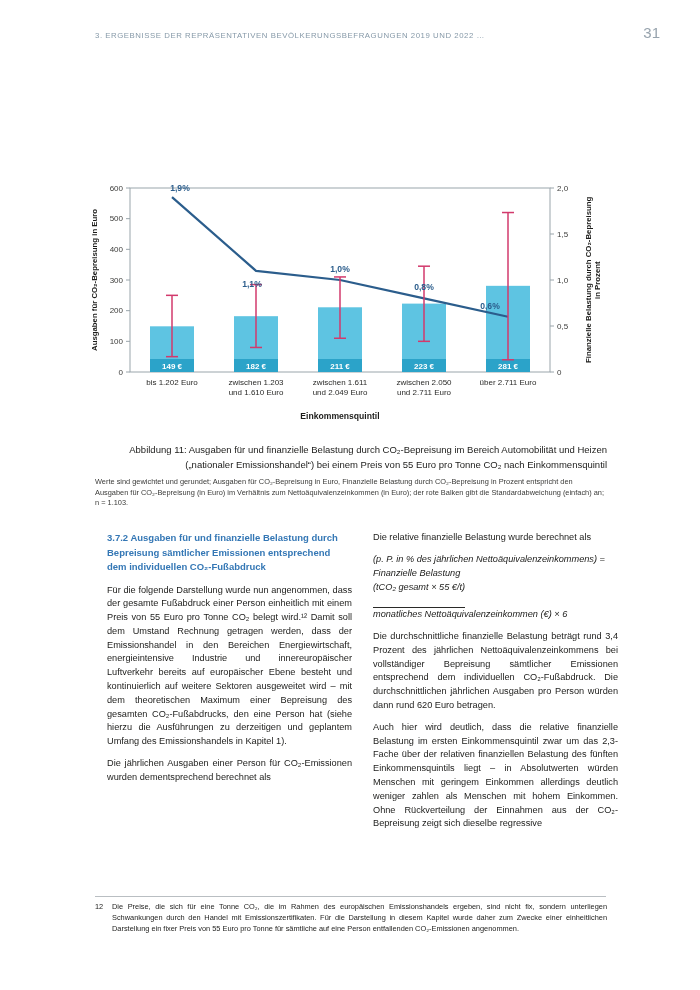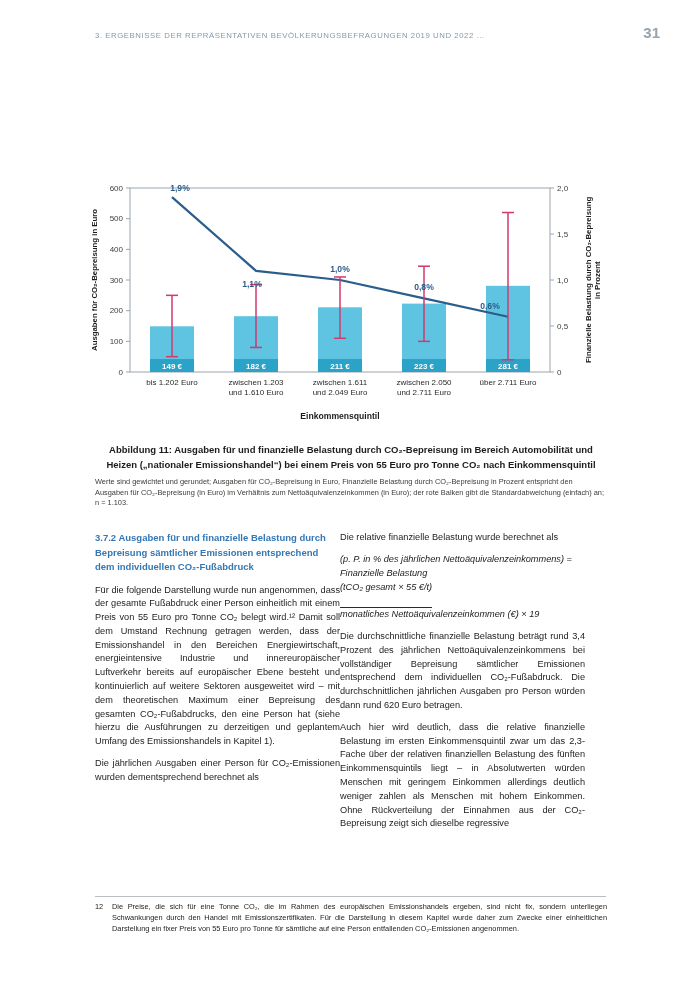--- a/index.html
+++ b/index.html
@@ -1,41 +1,41 @@
 <!DOCTYPE html>
 <html><head>
 <meta charset="utf-8">
 <style>
   *{margin:0;padding:0;box-sizing:border-box}
   html,body{width:700px;height:990px}
   body{font-family:"Liberation Sans",sans-serif;background:#ffffff;color:#1c1c1a;position:relative;overflow:hidden}
   .page{position:absolute;left:0;top:0;width:700px;height:990px;background:#fff}
 
   .runhead{position:absolute;left:95px;top:31px;font-size:7.8px;letter-spacing:.55px;color:#8699a8;font-weight:400;white-space:nowrap}
-  .pagenum{position:absolute;right:40px;top:24px;font-size:15px;font-weight:bold;color:#97a3ad}
+  .pagenum{position:absolute;right:40px;top:24px;font-size:15px;font-weight:normal;color:#97a3ad}
 
   .chart{position:absolute;left:78px;top:176px;width:560px;height:266px}
   .chart svg{position:absolute;left:0;top:0}
   svg text{font-family:"Liberation Sans",sans-serif}
   .tick{font-size:8px;fill:#3c3c3a}
   .cat{font-size:8px;fill:#2a2a28}
   .xlabel{font-size:8.6px;font-weight:bold;fill:#1c1c1a}
   .bartag{font-size:8px;font-weight:bold;fill:#ffffff}
   .linelabel{font-size:8.6px;font-weight:bold}
 
   .vlabel{writing-mode:vertical-rl;transform:rotate(180deg);font-size:7.8px;font-weight:bold;color:#1c1c1a;text-align:center;white-space:nowrap}
   .vlabel.left{position:absolute;left:12px;top:12px;height:184px}
   .rtitle{position:absolute;left:506px;top:12px;height:184px;display:flex;flex-direction:row}
   .rtitle .vlabel{height:184px}
 
   .caption-block{position:absolute;left:95px;top:443px;width:512px}
-  .caption{font-weight:700;font-size:9.5px;line-height:14.5px;color:#1c1c1a;margin-bottom:5px;text-align:center}
+  .caption{font-weight:400;font-size:9.5px;line-height:14.5px;color:#1c1c1a;margin-bottom:5px;text-align:right}
   .fignote{font-size:7.4px;line-height:10.6px;color:#3a3a38;text-align:left}
 
-  .columns{position:absolute;left:95px;top:531px;width:512px;display:flex;}
+  .columns{position:absolute;left:107px;top:531px;width:512px;display:flex;gap:21px}
   .col{width:245px;font-size:9.2px;line-height:13.8px;text-align:justify;color:#1c1c1a}
   .col p{margin-bottom:8px}
   .subhead{color:#3477b5;font-size:9.5px;line-height:14.5px;font-weight:700;margin-bottom:9px;text-align:left}
   .formula{font-style:italic;margin-bottom:8px;text-align:left}
   .numerator{display:inline-block;border-bottom:1px solid #2a2a28;padding-bottom:12px;margin-top:1px}
 
   .footnote-rule{position:absolute;left:95px;top:896px;width:511px;border-top:1px solid #b9bec2}
   .footnote{position:absolute;left:95px;top:902px;width:512px;display:flex;font-size:7.4px;line-height:10.8px;color:#1c1c1a}
   .fn-num{width:17px;flex:none}
   .fn-text{flex:1;text-align:justify}
@@ -138,21 +138,21 @@
       <h3 class="subhead">3.7.2 Ausgaben für und finanzielle Belastung durch Bepreisung sämtlicher Emissionen entsprechend dem individuellen CO₂-Fußabdruck</h3>
       <p>Für die folgende Darstellung wurde nun angenommen, dass der gesamte Fußabdruck einer Person einheitlich mit einem Preis von 55 Euro pro Tonne CO₂ belegt wird.¹² Damit soll dem Umstand Rechnung getragen werden, dass der Emissionshandel in den Bereichen Energiewirtschaft, energieintensive Industrie und innereuropäischer Luftverkehr bereits auf europäischer Ebene besteht und kontinuierlich auf weitere Sektoren ausgeweitet wird – mit dem theoretischen Maximum einer Bepreisung des gesamten CO₂-Fußabdrucks, den eine Person hat (siehe hierzu die Ausführungen zu derzeitigen und geplantem Umfang des Emissionshandels in Kapitel 1).</p>
       <p>Die jährlichen Ausgaben einer Person für CO₂-Emissionen wurden dementsprechend berechnet als</p>
     </div>
     <div class="col">
       <p>Die relative finanzielle Belastung wurde berechnet als</p>
       <div class="formula">
         <div>(p. P. in % des jährlichen Nettoäquivalenzeinkommens) =</div>
         <div>Finanzielle Belastung</div>
         <div class="numerator">(tCO₂ gesamt × 55 €/t)</div>
-        <div>monatliches Nettoäquivalenzeinkommen (€) × 19</div>
+        <div>monatliches Nettoäquivalenzeinkommen (€) × 6</div>
       </div>
       <p>Die durchschnittliche finanzielle Belastung beträgt rund 3,4 Prozent des jährlichen Nettoäquivalenzeinkommens bei vollständiger Bepreisung sämtlicher Emissionen entsprechend dem individuellen CO₂-Fußabdruck. Die durchschnittlichen jährlichen Ausgaben pro Person würden dann rund 620 Euro betragen.</p>
       <p>Auch hier wird deutlich, dass die relative finanzielle Belastung im ersten Einkommensquintil zwar um das 2,3-Fache über der relativen finanziellen Belastung des fünften Einkommensquintils liegt – in Absolutwerten würden Menschen mit geringem Einkommen allerdings deutlich weniger zahlen als Menschen mit hohem Einkommen. Ohne Rückverteilung der Einnahmen aus der CO₂-Bepreisung zeigt sich dieselbe regressive</p>
     </div>
   </div>
 
   <div class="footnote-rule"></div>
   <div class="footnote">
     <span class="fn-num">12</span>
     <span class="fn-text">Die Preise, die sich für eine Tonne CO₂, die im Rahmen des europäischen Emissionshandels ergeben, sind nicht fix, sondern unterliegen Schwankungen durch den Handel mit Emissionszertifikaten. Für die Darstellung in diesem Kapitel wurde daher zum Zwecke einer einheitlichen Darstellung ein fixer Preis von 55 Euro pro Tonne für sämtliche auf eine Person entfallenden CO₂-Emissionen angenommen.</span>

